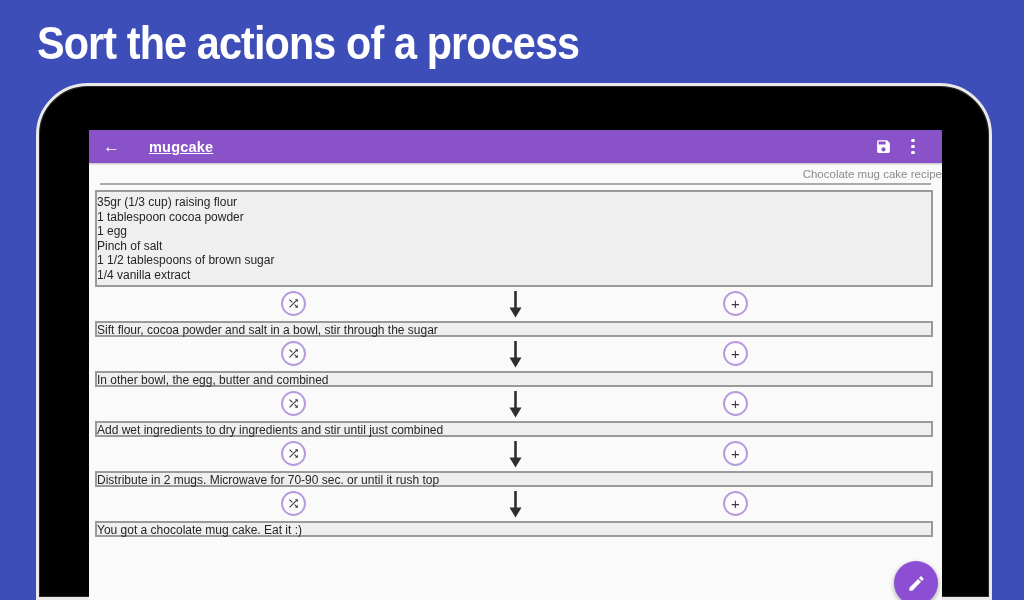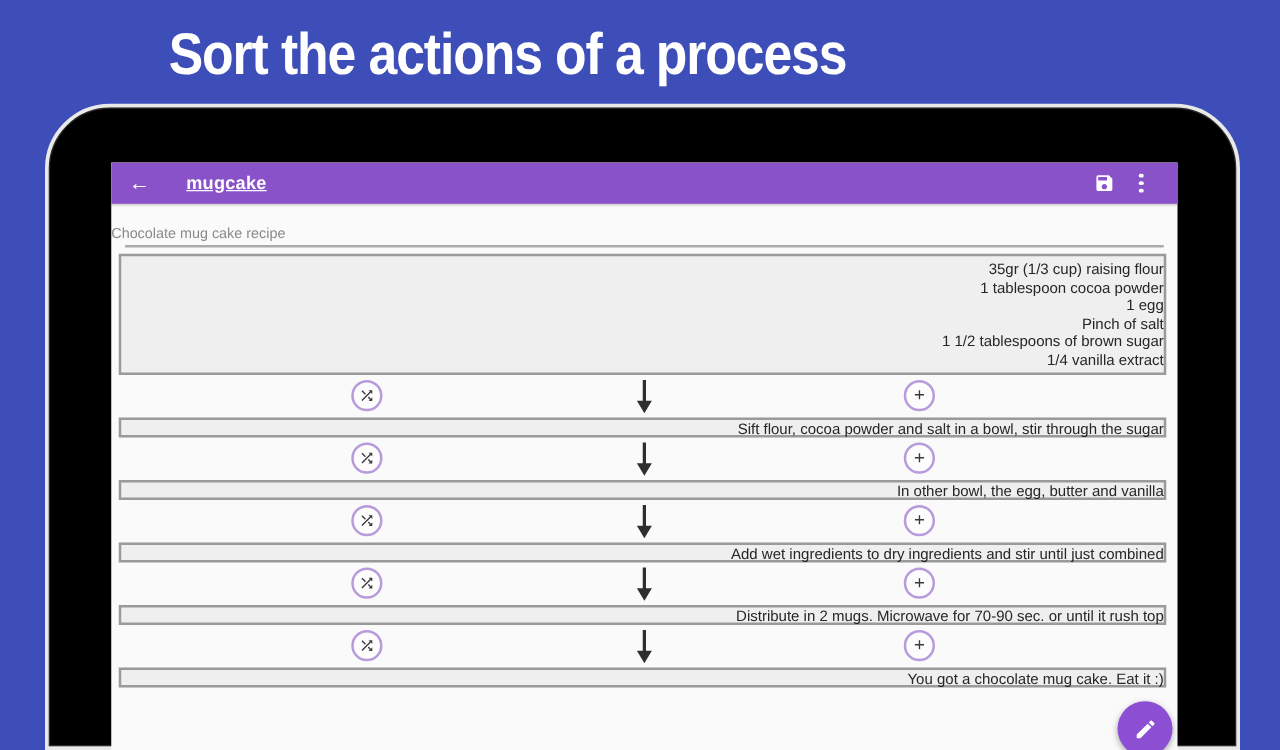--- a/index.html
+++ b/index.html
@@ -6,21 +6,21 @@
   html,body { width:1024px; height:600px; overflow:hidden; }
   body {
     background:#3E4EB8;
     font-family:"Liberation Sans", sans-serif;
     position:relative;
   }
 
   
   .banner {
     position:absolute; top:0; left:0; width:812px; height:84px;
-    display:flex; align-items:center; justify-content:center;
+    display:flex; align-items:center; justify-content:flex-start;
   }
   .banner h1 {
     color:#ffffff; font-size:47px; font-weight:bold;
     transform:scaleX(0.88); letter-spacing:-1px; white-space:nowrap;
   }
 
   
   .tablet {
     position:absolute; left:36px; top:83px; width:956px; height:517px;
     background:#000000; border:3px solid #e9e9e9;
@@ -41,28 +41,28 @@
   }
   .back-arrow { font-size:17px; line-height:1; cursor:pointer; }
   .toolbar-title { font-size:14.5px; font-weight:bold; margin-left:29px; letter-spacing:0.2px;text-decoration:underline; }
   .toolbar-spacer { flex:1; }
   .toolbar-action { width:30px; height:30px; display:flex; align-items:center; justify-content:center; cursor:pointer; }
   .overflow-dots { display:flex; flex-direction:column; gap:2.5px; }
   .overflow-dots i { width:3.5px; height:3.5px; background:#fff; border-radius:50%; display:block; }
 
   
   .process-title {
-    margin-top:18px; text-align:left; color:#8A8A8A; font-size:11.5px;
+    margin-top:5px; text-align:right; color:#8A8A8A; font-size:11.5px;
   }
   .title-rule {
     height:2px; background:#ABABAB; margin:3px 11px 0 11px; border:none;
   }
   .stepbox {
     margin:0 9px 0 6px; background:#EFEFEF; border:2px solid #9A9A9A;
-    color:#262626; text-align:right; font-size:12px;
+    color:#262626; text-align:left; font-size:12px;
   }
   .ingredients-box { margin-top:5px; padding:3px 0 2px 0; }
   .ingredients-box div { line-height:14.6px; }
   .step-single { height:16px; line-height:15.5px; }
 
   .connector-row { position:relative; height:34px; }
   .circle-btn {
     position:absolute; top:4px; width:25px; height:25px; border-radius:50%;
     border:2px solid #B79BDC; background:#FDFDFD;
     display:flex; align-items:center; justify-content:center;
@@ -145,21 +145,21 @@
       </span>
       <span class="down-arrow">
         <svg width="15" height="28" viewBox="0 0 15 28">
             <line x1="7.5" y1="1" x2="7.5" y2="19" stroke="#2e2e2e" stroke-width="2.6"></line>
             <polygon points="1.5,17.5 13.5,17.5 7.5,27.5" fill="#2e2e2e"></polygon>
           </svg>
       </span>
       <span class="circle-btn plus">+</span>
     </div>
 
-    <div class="stepbox step-single">In other bowl, the egg, butter and vanilla</div>
+    <div class="stepbox step-single">In other bowl, the egg, butter and combined</div>
 
     <div class="connector-row">
       <span class="circle-btn shuffle">
         <svg width="13" height="13" viewBox="0 0 24 24" fill="#3a3a3a">
             <path d="M10.59 9.17L5.41 4 4 5.41l5.17 5.17 1.42-1.41zM14.5 4l2.04 2.04L4 18.59 5.41 20 17.96 7.46 20 9.5V4h-5.5zm.33 9.41l-1.41 1.41 3.13 3.13L14.5 20H20v-5.5l-2.04 2.04-3.13-3.13z"></path>
           </svg>
       </span>
       <span class="down-arrow">
         <svg width="15" height="28" viewBox="0 0 15 28">
             <line x1="7.5" y1="1" x2="7.5" y2="19" stroke="#2e2e2e" stroke-width="2.6"></line>

